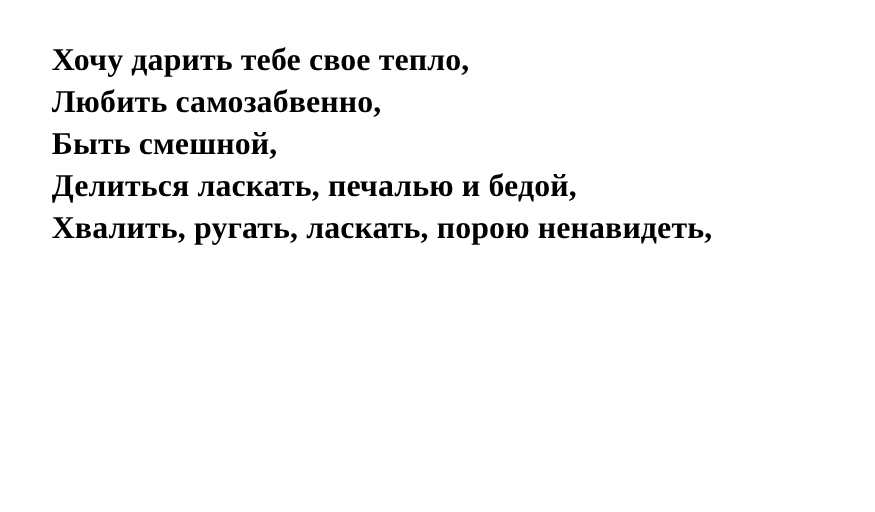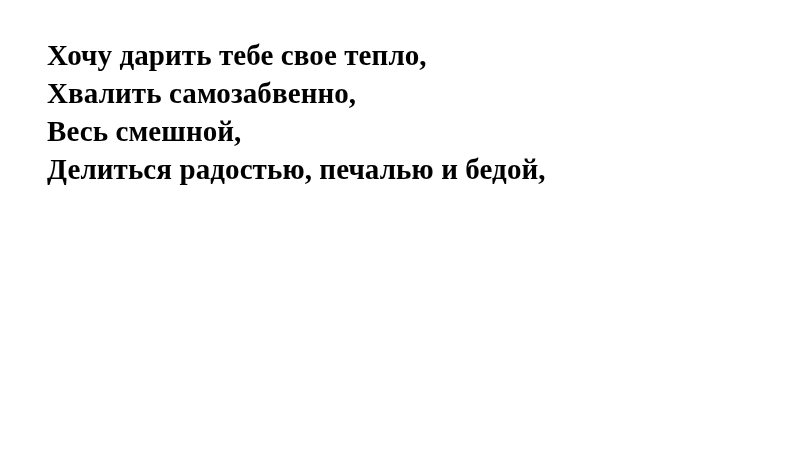--- a/index.html
+++ b/index.html
@@ -29,16 +29,17 @@
     line-height: 38px;
     white-space: pre;
     letter-spacing: 0.1px;
   }
 </style>
 </head>
 <body>
 
 <div class="poem">
   <div class="poem-line">Хочу дарить тебе свое тепло,</div>
-  <div class="poem-line">Хвалить самозабвенно,</div>
-  <div class="poem-line">Весь смешной,</div>
-  <div class="poem-line">Делиться радостью, печалью и бедой,</div>
+  <div class="poem-line">Любить самозабвенно,</div>
+  <div class="poem-line">Быть смешной,</div>
+  <div class="poem-line">Делиться ласкать, печалью и бедой,</div>
+  <div class="poem-line">Хвалить, ругать, ласкать, порою ненавидеть,</div>
 </div>
 
 </body></html>

